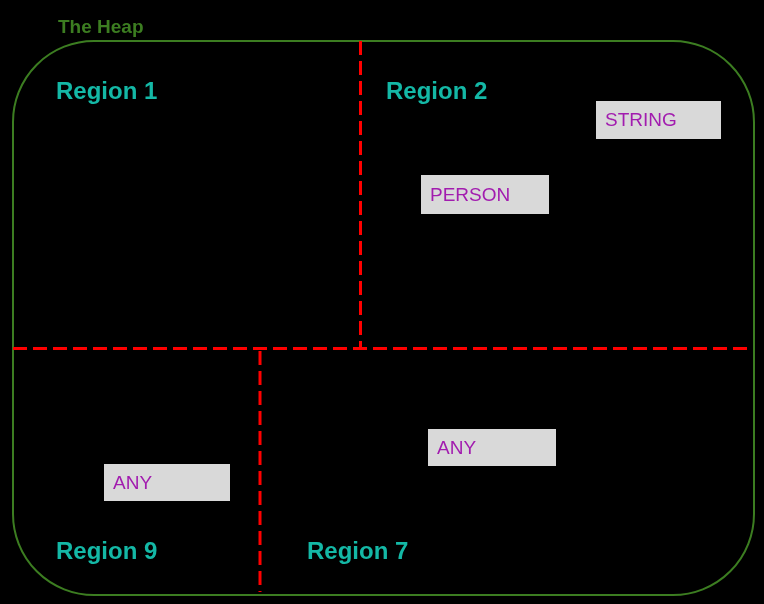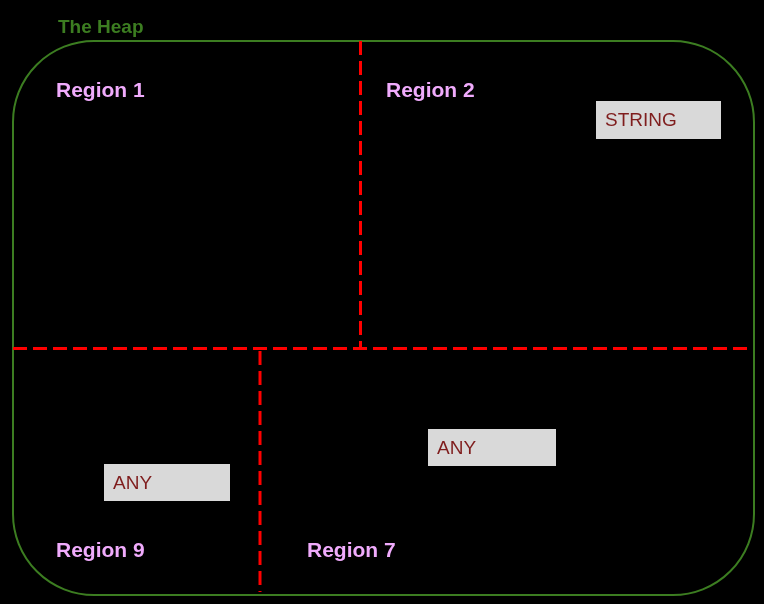--- a/index.html
+++ b/index.html
@@ -44,40 +44,40 @@
     height: 604px;
     pointer-events: none;
   }
   .divider-line {
     stroke: #ff0000;
     stroke-width: 3;
     stroke-dasharray: 14 6;
   }
   .region-label {
     position: absolute;
-    font-size: 21px;
+    font-size: 24px;
     font-weight: bold;
-    color: #f0abfc;
+    color: #14b8a6;
     white-space: nowrap;
     line-height: 1;
   }
   .region-label-1 { left: 56px;  top: 79px; }
   .region-label-2 { left: 386px; top: 79px; }
   .region-label-3 { left: 56px;  top: 539px; }
   .region-label-4 { left: 307px; top: 539px; }
   .object-box {
     position: absolute;
     background: #d9d9d9;
     border: 1px solid #000000;
     box-sizing: border-box;
     display: flex;
     align-items: center;
     padding-left: 9px;
     font-size: 19px;
-    color: #7f1d1d;
+    color: #a21caf;
     white-space: nowrap;
   }
   .box-application { left: 132px; top: 120px; width: 163px; height: 40px; }
   .box-string      { left: 595px; top: 100px; width: 127px; height: 40px; }
   .box-person      { left: 420px; top: 174px; width: 130px; height: 41px; }
   .box-any-r3      { left: 103px; top: 463px; width: 128px; height: 39px; }
   .box-any-r4      { left: 427px; top: 428px; width: 130px; height: 39px; }
 </style>
 </head>
 <body>
@@ -100,20 +100,23 @@
 
   <div class="region-label region-label-3">Region 9</div>
 
   <div class="region-label region-label-4">Region 7</div>
 
 
   <div class="object-box box-string">
     <span>STRING</span>
   </div>
 
+  <div class="object-box box-person">
+    <span>PERSON</span>
+  </div>
 
   <div class="object-box box-any-r3">
     <span>ANY</span>
   </div>
 
   <div class="object-box box-any-r4">
     <span>ANY</span>
   </div>
 
 </div>

